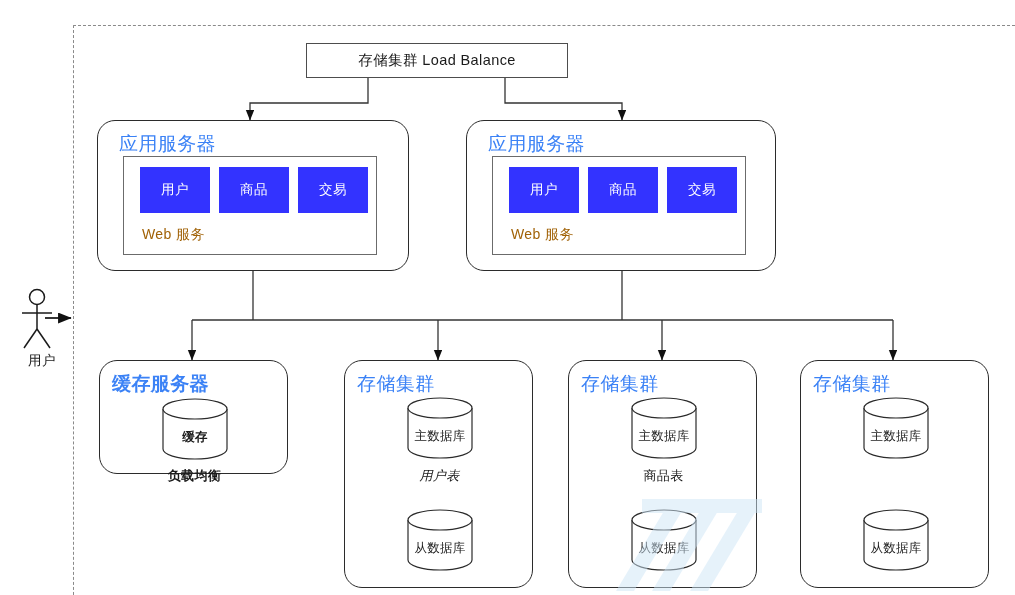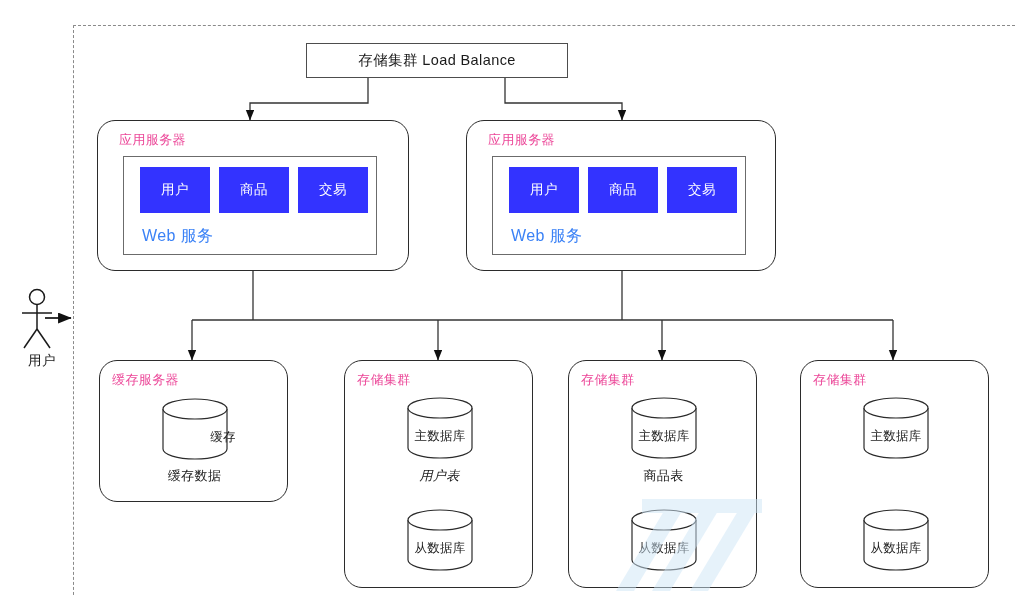--- a/index.html
+++ b/index.html
@@ -62,38 +62,38 @@
   }
 
   
   .rounded-box {
     border: 1.3px solid #2b2b2b;
     border-radius: 18px;
     background: #ffffff;
   }
   .box-title {
     position: absolute;
-    font-size: 13px;
-    letter-spacing: 0.4px;
-    color: #ec4899;
-    white-space: nowrap;
-  }
-
-  
-  .inner-rect {
-    position: absolute;
-    border: 1.2px solid #6b6b6b;
-    background: #ffffff;
-    box-sizing: border-box;
-  }
-  .inner-rect-label {
-    position: absolute;
-    font-size: 16px;
+    font-size: 19px;
     letter-spacing: 0.4px;
     color: #3b82f6;
+    white-space: nowrap;
+  }
+
+  
+  .inner-rect {
+    position: absolute;
+    border: 1.2px solid #6b6b6b;
+    background: #ffffff;
+    box-sizing: border-box;
+  }
+  .inner-rect-label {
+    position: absolute;
+    font-size: 14px;
+    letter-spacing: 0.4px;
+    color: #a16207;
     white-space: nowrap;
   }
 
   
   .chip {
     position: absolute;
     display: flex;
     align-items: center;
     justify-content: center;
     color: #ffffff;
@@ -209,32 +209,32 @@
       <div class="chip" style="left:95px; top:10px; width:70px; height:46px; background:#3333ff;">
         <span>商品</span>
       </div>
       <div class="chip" style="left:174px; top:10px; width:70px; height:46px; background:#3333ff;">
         <span>交易</span>
       </div>
       <div class="inner-rect-label" style="left:18px; top:69px;">Web 服务</div>
     </div>
   </div>
 
-  <div class="node rounded-box" style="left:99px; top:360px; width:189px; height:142px;">
+  <div class="node rounded-box" style="left:99px; top:360px; width:189px; height:114px;font-weight:bold;">
     <div class="box-title" style="left:12px; top:10px;">缓存服务器</div>
 
     <div class="cyl" style="left:62px; top:37px; width:66px; height:62px;">
       <svg width="66" height="62" viewBox="0 0 66 62">
         <path d="M1,11 L1,51 A32,10 0 0 0 65,51 L65,11" fill="#ffffff" stroke="#2b2b2b" stroke-width="1.2"></path>
         <ellipse cx="33" cy="11" rx="32" ry="10" fill="#ffffff" stroke="#2b2b2b" stroke-width="1.2"></ellipse>
       </svg>
-      <div class="cyl-label" style="top:31px;padding-left:28px;">缓存</div>
-    </div>
-
-    <div class="caption" style="left:0; top:106px; width:189px;">缓存数据</div>
+      <div class="cyl-label" style="top:31px;">缓存</div>
+    </div>
+
+    <div class="caption" style="left:0; top:106px; width:189px;">负载均衡</div>
   </div>
 
   <div class="node rounded-box" style="left:344px; top:360px; width:189px; height:228px;">
     <div class="box-title" style="left:12px; top:10px;">存储集群</div>
 
     <div class="cyl" style="left:62px; top:36px; width:66px; height:62px;">
       <svg width="66" height="62" viewBox="0 0 66 62">
         <path d="M1,11 L1,51 A32,10 0 0 0 65,51 L65,11" fill="#ffffff" stroke="#2b2b2b" stroke-width="1.2"></path>
         <ellipse cx="33" cy="11" rx="32" ry="10" fill="#ffffff" stroke="#2b2b2b" stroke-width="1.2"></ellipse>
       </svg>

